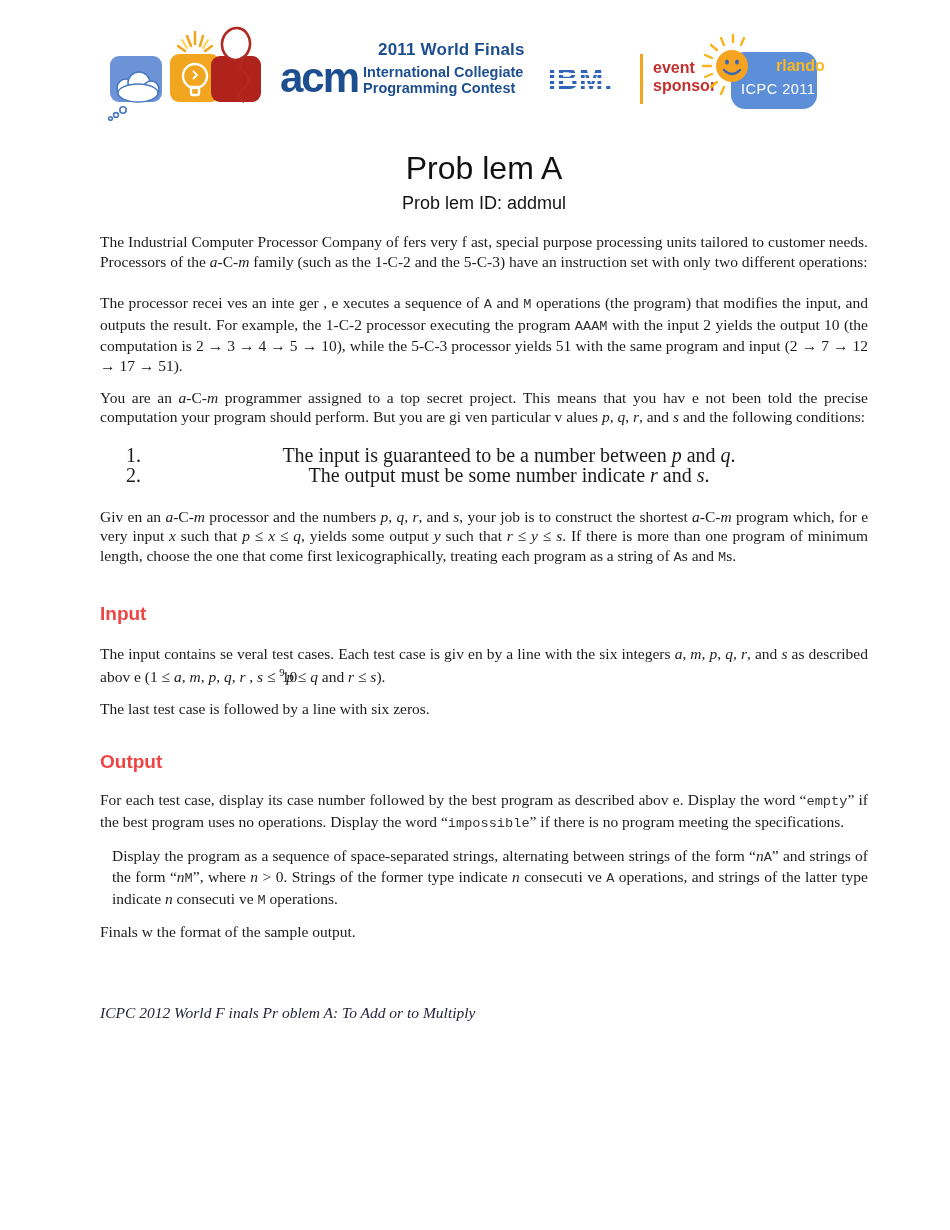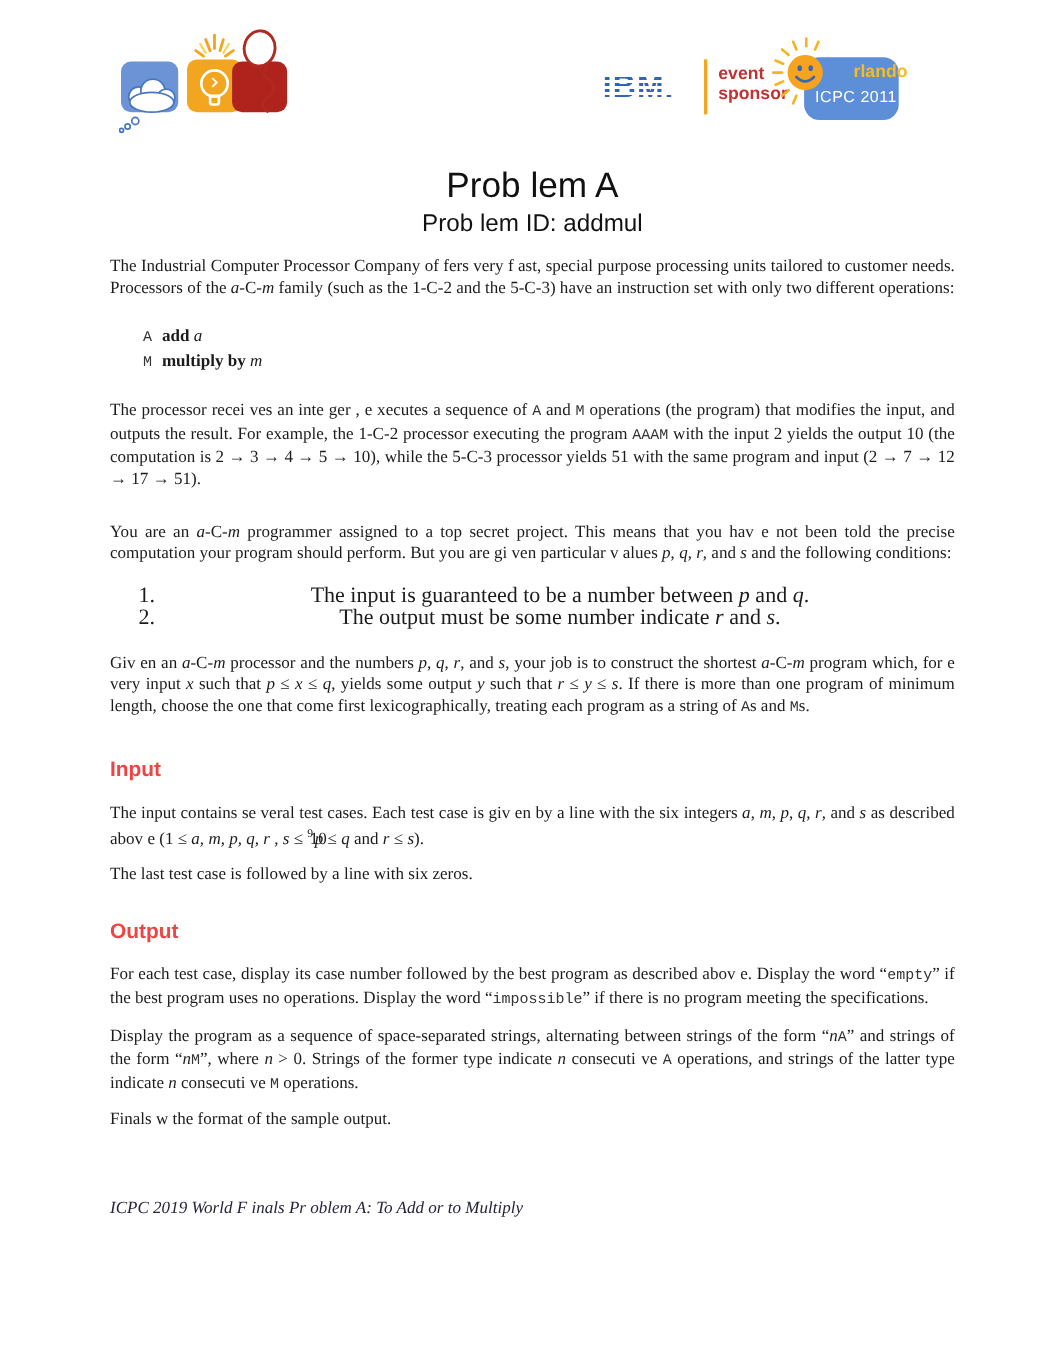--- a/index.html
+++ b/index.html
@@ -28,45 +28,45 @@
   .o-sun { position:absolute; left:-5px; top:1px; width:74px; height:74px; z-index:2; }
   .o-name { position:absolute; left:75px; top:31px; z-index:3; font-family:"Liberation Sans", sans-serif;
             font-weight:bold; font-size:16px; color:#fdb91f; }
   .o-badge { position:absolute; left:40px; top:55px; z-index:3; font-family:"Liberation Sans", sans-serif;
              font-weight:normal; font-size:14.5px; color:#ffffff; letter-spacing:0.5px; }
 
   
   .title-block { text-align:center; margin-top:30px; font-family:"Liberation Sans", sans-serif; color:#111; }
   .title-1 { font-size:32px; font-weight:400; line-height:40px; }
   .title-2 { font-size:28px; font-weight:400; line-height:34px; }
-  .title-3 { font-size:22px; font-weight:400; line-height:30px; }
+  .title-3 { font-size:18px; font-weight:400; line-height:30px; }
 
   
   .para { font-size:15.5px; line-height:19.6px; text-align:justify; }
   .run.rm {}
   .run.it { font-style:italic; }
   .run.bf { font-weight:bold; }
   .run.tt { font-family:"Liberation Mono", monospace; font-size:0.88em; color:#333; }
   .run.sup { vertical-align:super; font-size:68%; margin-right:-3px; }
   .run.ov { margin-left:-11px; }
   .run.gap { margin-right:9px; }
   .p1 { margin-top:14px; }
   .ops-list { margin:24px 0 0 30px; font-size:15.5px; line-height:21px; }
   .p2 { margin-top:22px; }
-  .p3 { margin-top:28px; }
+  .p3 { margin-top:12px; }
   .conditions { margin:18px 0 0 0; padding-left:46px; font-size:20px; line-height:20px;text-align:center; }
   .conditions li { padding-left:4px; }
   .p4 { margin-top:22px; }
   .section-heading { font-family:"Liberation Sans", sans-serif; font-weight:bold; font-size:19px;
                      color:#ef4444; margin-top:34px; line-height:24px; }
   .section-heading.output { margin-top:32px; }
   .inp1 { margin-top:18px; }
   .inp2 { margin-top:12px; }
   .outp1 { margin-top:16px; }
-  .outp2 { margin-top:12px; }
+  .outp2 { margin-top:12px;margin-left:12px; }
   .outp3 { margin-top:12px; }
 
   .footer { margin-top:62px; font-style:italic; font-size:15.5px; color:#24243a; }
 </style>
 </head>
 <body>
 
 <div class="page">
 
   <div class="header">
@@ -107,20 +107,30 @@
       </g>
 
       <g>
         <rect x="103" y="30" width="50" height="46" rx="9" fill="#b0231d"></rect>
         <ellipse cx="128" cy="18" rx="14" ry="16" fill="#ffffff" stroke="#b02a22" stroke-width="2.6" transform="rotate(8 128 18)"></ellipse>
         <path d="M132 33 q4 3 1 6 q-3 3 1 5" fill="none" stroke="#b02a22" stroke-width="2"></path>
         <path d="M134 44 q12 10 2 18 q-10 8 0 14" fill="none" stroke="#b02a22" stroke-width="2.2"></path>
       </g>
     </svg>
 
+    <div class="acm-block">
+      <div class="acm-top">2011 World Finals</div>
+      <div class="acm-row">
+        <div class="acm-word">acm</div>
+        <div class="acm-sub">
+          <div>International Collegiate</div>
+          <div>Programming Contest</div>
+        </div>
+      </div>
+    </div>
 
     <div class="ibm">
       <span>IBM.</span>
       <span class="ibm-stripes"></span>
     </div>
 
     <div class="divider"></div>
 
     <div class="sponsor">
       <div>event</div>
@@ -153,24 +163,20 @@
     </div>
   </div>
 
   <div class="title-block">
     <div class="title-1">Prob lem A</div>
     <div class="title-3">Prob lem ID: addmul</div>
   </div>
 
   <p class="para p1"><span class="run rm">The Industrial Computer Processor Company of fers very f ast, special purpose processing units tailored to customer needs. Processors of the </span><span class="run it">a</span><span class="run rm">-C-</span><span class="run it">m</span><span class="run rm"> family (such as the 1-C-2 and the 5-C-3) have an instruction set with only two different operations:</span></p>
 
-  <div class="ops-list">
-    <div><span class="run tt gap">A</span><span class="run bf">add </span><span class="run it">a</span></div>
-    <div><span class="run tt gap">M</span><span class="run bf">multiply by </span><span class="run it">m</span></div>
-  </div>
 
   <p class="para p2"><span class="run rm">The processor recei ves an inte ger , e xecutes a sequence of </span><span class="run tt">A</span><span class="run rm"> and </span><span class="run tt">M</span><span class="run rm"> operations (the program) that modifies the input, and outputs the result.  For example, the 1-C-2 processor executing the program </span><span class="run tt">AAAM</span><span class="run rm"> with the input 2 yields the output 10 (the computation is 2 → 3 → 4 → 5 → 10), while the 5-C-3 processor yields 51 with the same program and input (2 → 7 → 12 → 17 → 51).</span></p>
 
   <p class="para p3"><span class="run rm">You are an </span><span class="run it">a</span><span class="run rm">-C-</span><span class="run it">m</span><span class="run rm"> programmer assigned to a top secret project.  This means that you hav e not been told the precise computation your program should perform.  But you are gi ven particular v alues </span><span class="run it">p</span><span class="run rm">, </span><span class="run it">q</span><span class="run rm">, </span><span class="run it">r</span><span class="run rm">, and </span><span class="run it">s</span><span class="run rm"> and the following conditions:</span></p>
 
   <ol class="conditions">
     <li><span class="run rm">The input is guaranteed to be a number between </span><span class="run it">p</span><span class="run rm"> and </span><span class="run it">q</span><span class="run rm">.</span></li>
     <li><span class="run rm">The output must be some number indicate </span><span class="run it">r</span><span class="run rm"> and </span><span class="run it">s</span><span class="run rm">.</span></li>
   </ol>
 
@@ -178,15 +184,15 @@
 
   <h2 class="section-heading">Input</h2>
   <p class="para inp1"><span class="run rm">The input contains se veral test cases.  Each test case is giv en by a line with the six integers </span><span class="run it">a</span><span class="run rm">, </span><span class="run it">m</span><span class="run rm">, </span><span class="run it">p</span><span class="run rm">, </span><span class="run it">q</span><span class="run rm">, </span><span class="run it">r</span><span class="run rm">, and </span><span class="run it">s</span><span class="run rm"> as described abov e (1 ≤ </span><span class="run it">a, m, p, q, r</span><span class="run rm"> , </span><span class="run it">s</span><span class="run rm"> ≤ </span><span class="run sup">9</span><span class="run rm">10</span><span class="run it ov">p</span><span class="run rm"> ≤ </span><span class="run it">q</span><span class="run rm"> and </span><span class="run it">r</span><span class="run rm"> ≤ </span><span class="run it">s</span><span class="run rm">).</span></p>
   <p class="para inp2"><span class="run rm">The last test case is followed by a line with six zeros.</span></p>
 
   <h2 class="section-heading output">Output</h2>
   <p class="para outp1"><span class="run rm">For each test case, display its case number followed by the best program as described abov e.  Display the word “</span><span class="run tt">empty</span><span class="run rm">” if the best program uses no operations. Display the word “</span><span class="run tt">impossible</span><span class="run rm">” if there is no program meeting the specifications.</span></p>
   <p class="para outp2"><span class="run rm">Display the program as a sequence of space-separated strings, alternating between strings of the form “</span><span class="run it">n</span><span class="run tt">A</span><span class="run rm">” and strings of the form “</span><span class="run it">n</span><span class="run tt">M</span><span class="run rm">”, where </span><span class="run it">n</span><span class="run rm"> &gt; 0.  Strings of the former type indicate </span><span class="run it">n</span><span class="run rm"> consecuti ve </span><span class="run tt">A</span><span class="run rm"> operations, and strings of the latter type indicate </span><span class="run it">n</span><span class="run rm"> consecuti ve </span><span class="run tt">M</span><span class="run rm"> operations.</span></p>
   <p class="para outp3"><span class="run rm">Finals w the format of the sample output.</span></p>
 
-  <div class="footer">ICPC 2019 World F inals Pr oblem A: To Add or to Multiply</div>
+  <div class="footer">ICPC 2012 World F inals Pr oblem A: To Add or to Multiply</div>
 
 </div>
 
 </body></html>

